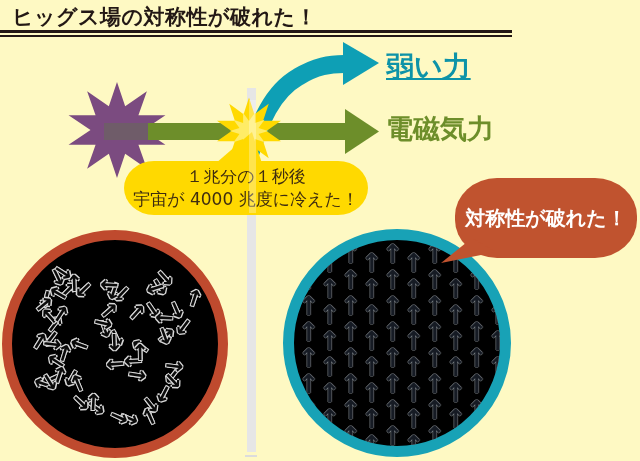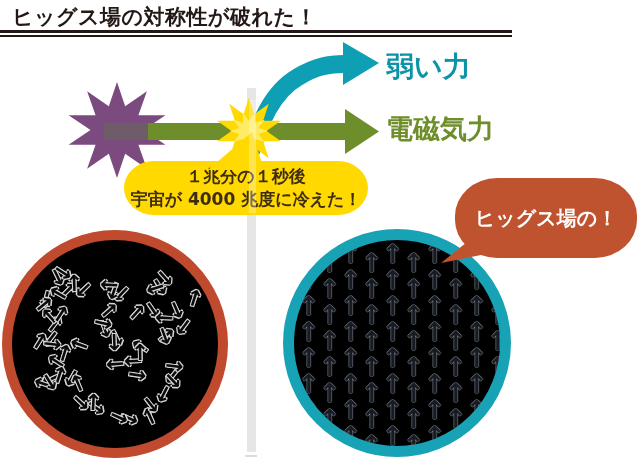--- a/index.html
+++ b/index.html
@@ -1,47 +1,47 @@
 <!DOCTYPE html>
 <html><head>
 <meta charset="utf-8">
 <style>
   html,body{margin:0;padding:0;background:#000;}
   .stage{
-    position:relative;width:640px;height:461px;background:#ffffff;
+    position:relative;width:640px;height:461px;background:#fef9c3;
     overflow:hidden;font-family:"DejaVu Sans",sans-serif;
   }
   .abs{position:absolute;}
   
   .title{
     left:12px;top:3px;font-size:21px;font-weight:bold;color:#231815;
     letter-spacing:.5px;white-space:nowrap;
   }
   .rule-a{left:0;top:30px;width:512px;height:3px;background:#231815;}
   .rule-b{left:0;top:35px;width:512px;height:2px;background:#231815;}
   
   .origin-label{left:26px;top:53px;font-size:30px;font-weight:bold;color:#3b2438;white-space:nowrap;}
-  .weak-label{left:386px;top:48px;font-size:28px;font-weight:bold;color:#0d93a8;white-space:nowrap;}
+  .weak-label{left:386px;top:48px;font-size:28px;font-weight:bold;color:#0d93a8;white-space:nowrap;text-decoration:underline;}
   .em-label{left:386px;top:111px;font-size:27px;font-weight:bold;color:#6d8e2a;white-space:nowrap;}
   
   .timeline{left:247px;top:88px;width:9px;height:364px;background:#e6e6e6;z-index:1;}
   .timeline-tick{left:245px;top:455px;width:12px;height:2px;background:#dcdcdc;z-index:1;}
   .timeline-glow{left:249px;top:100px;width:7px;height:113px;background:rgba(255,255,255,.30);z-index:8;}
   
   .arrow-layer{left:0;top:0;z-index:3;pointer-events:none;}
   .tail-layer{left:0;top:0;z-index:7;pointer-events:none;}
   .purple-star{left:64px;top:80px;z-index:2;}
   .yellow-star{left:214px;top:96px;z-index:4;}
   .yellow-star-core{left:229px;top:111px;z-index:4;}
   
   .bubble{z-index:5;display:flex;flex-direction:column;justify-content:center;
     align-items:center;text-align:center;}
   .bubble-cooling{
     left:124px;top:161px;width:244px;height:54px;background:#ffd900;
-    border-radius:30px/27px;color:#3e2c10;font-size:17px;font-weight:bold;line-height:1.35;
+    border-radius:30px/27px;color:#3e2c10;font-size:17px;font-weight:normal;line-height:1.35;
   }
   .bubble-symmetry{
     left:455px;top:178px;width:182px;height:80px;background:#c0532f;
     border-radius:42px/38px;color:#ffffff;font-size:20px;font-weight:bold;line-height:1.45;
   }
   
   .state-circle{border-radius:50%;z-index:2;overflow:hidden;background:#000;}
   .circle-left{left:2px;top:230px;width:206px;height:208px;border:10px solid #bf4a2e;}
   .circle-right{left:283px;top:229px;width:206px;height:206px;border:11px solid #18a2b6;}
   .pattern{position:absolute;left:0;top:0;width:100%;height:100%;}
@@ -90,21 +90,21 @@
   </svg>
   <svg class="abs yellow-star-core" width="40" height="40" viewBox="0 0 100 100" preserveAspectRatio="none" style="transform:rotate(18deg);">
     <polygon fill="#ffec66" points="50,2 57.7,26.2 78.2,11.2 70.2,35.3 95.7,35.2 75,50 95.7,64.8 70.2,64.7 78.2,88.8 57.7,73.8 50,98 42.3,73.8 21.8,88.8 29.8,64.7 4.3,64.8 25,50 4.3,35.2 29.8,35.3 21.8,11.2 42.3,26.2"></polygon>
   </svg>
 
   <div class="abs bubble bubble-cooling">
     <span>１兆分の１秒後</span>
     <span>宇宙が 4000 兆度に冷えた！</span>
   </div>
   <div class="abs bubble bubble-symmetry">
-    <span>ヒッグス場の！</span>
+    <span>対称性が破れた！</span>
   </div>
 
   <svg class="abs tail-layer" width="640" height="461" viewBox="0 0 640 461">
     <polygon points="252,132 208,170 264,170" fill="#ffd900"></polygon>
     <polygon points="472,238 441,263 496,252" fill="#c0532f"></polygon>
   </svg>
 
   <div class="abs timeline-glow"></div>
 
   <div class="abs state-circle circle-left">

